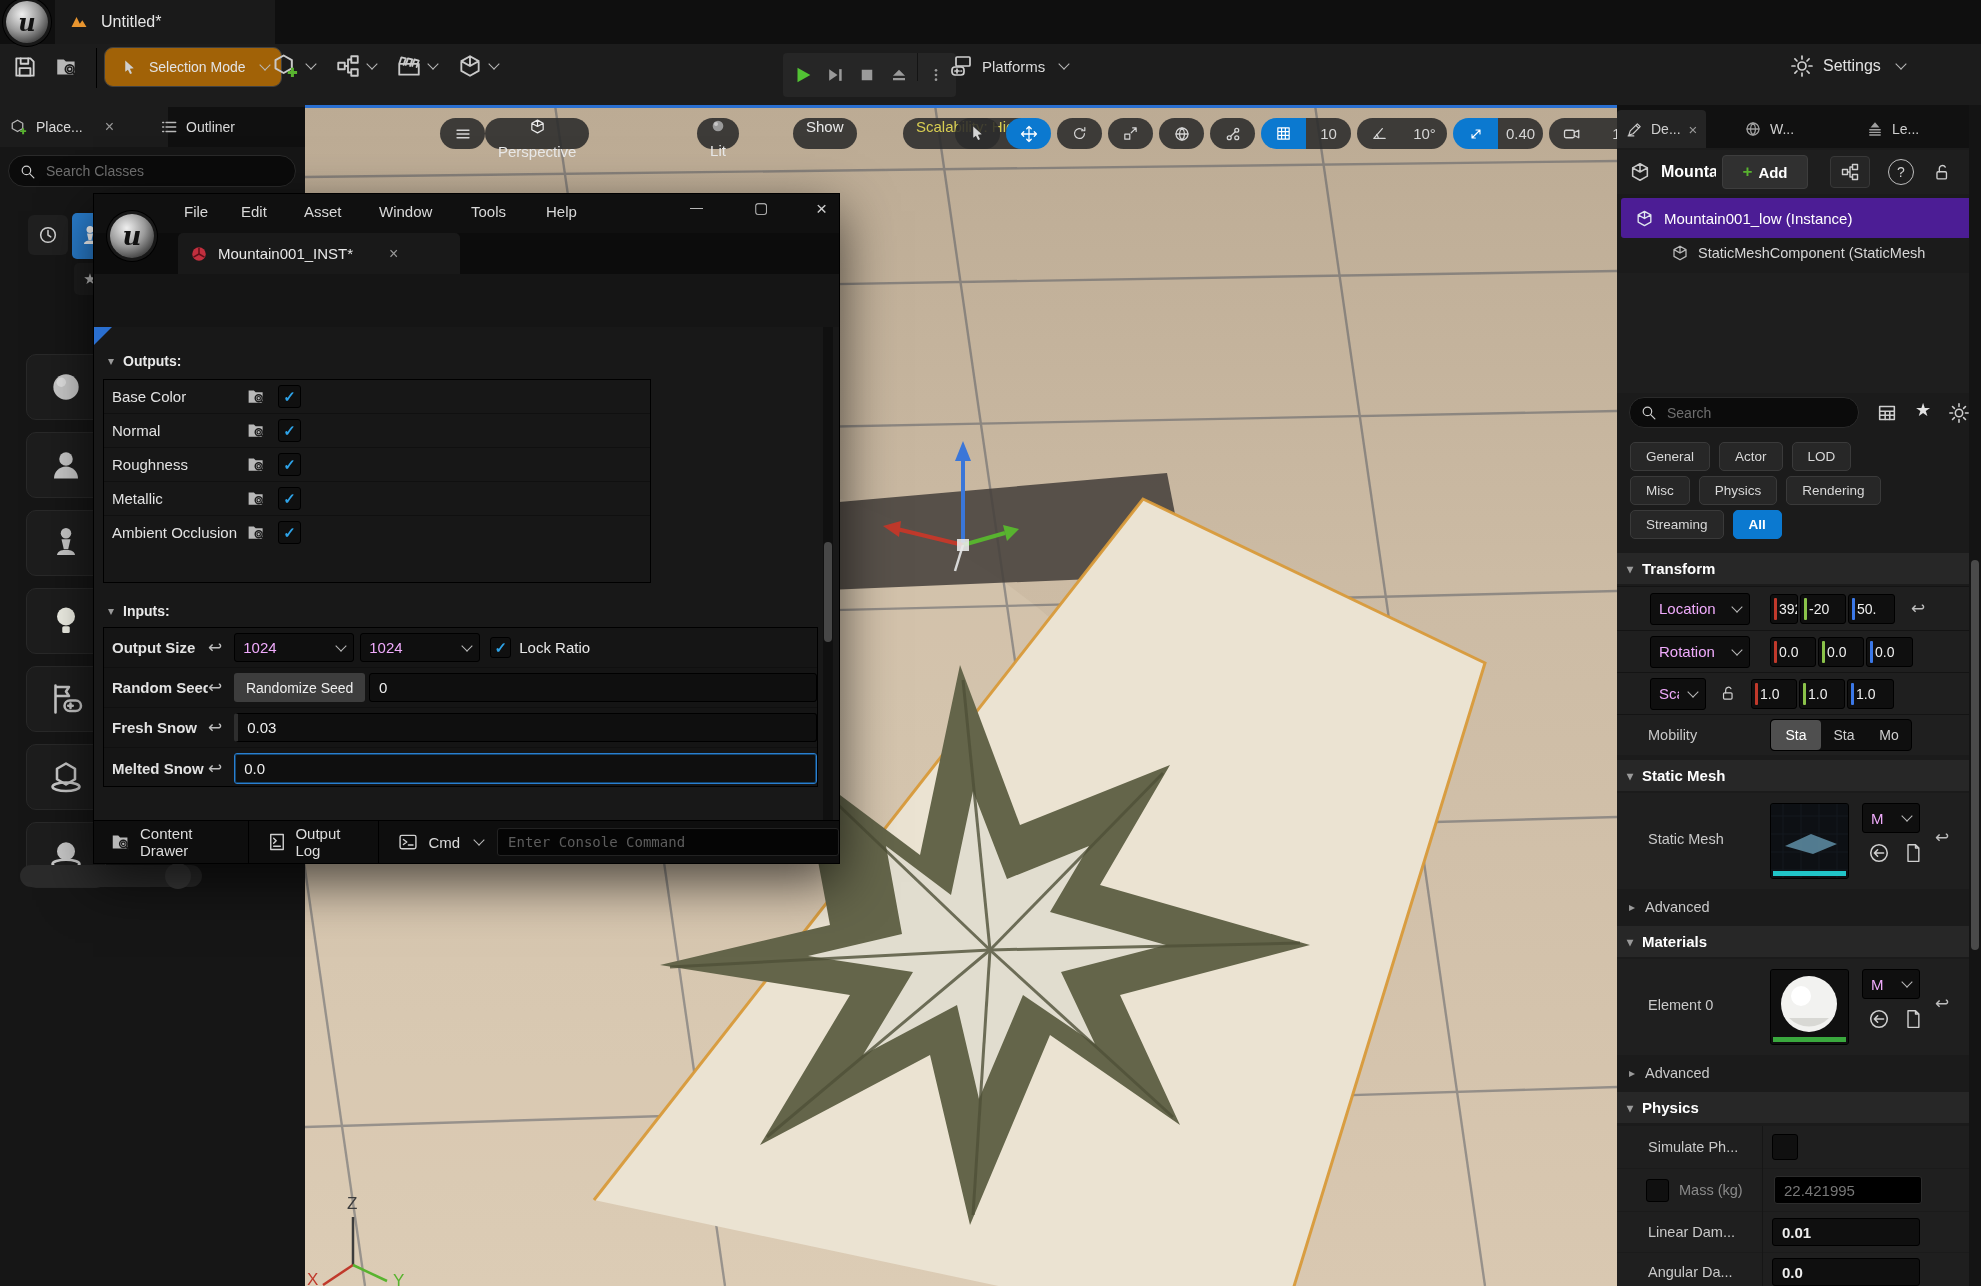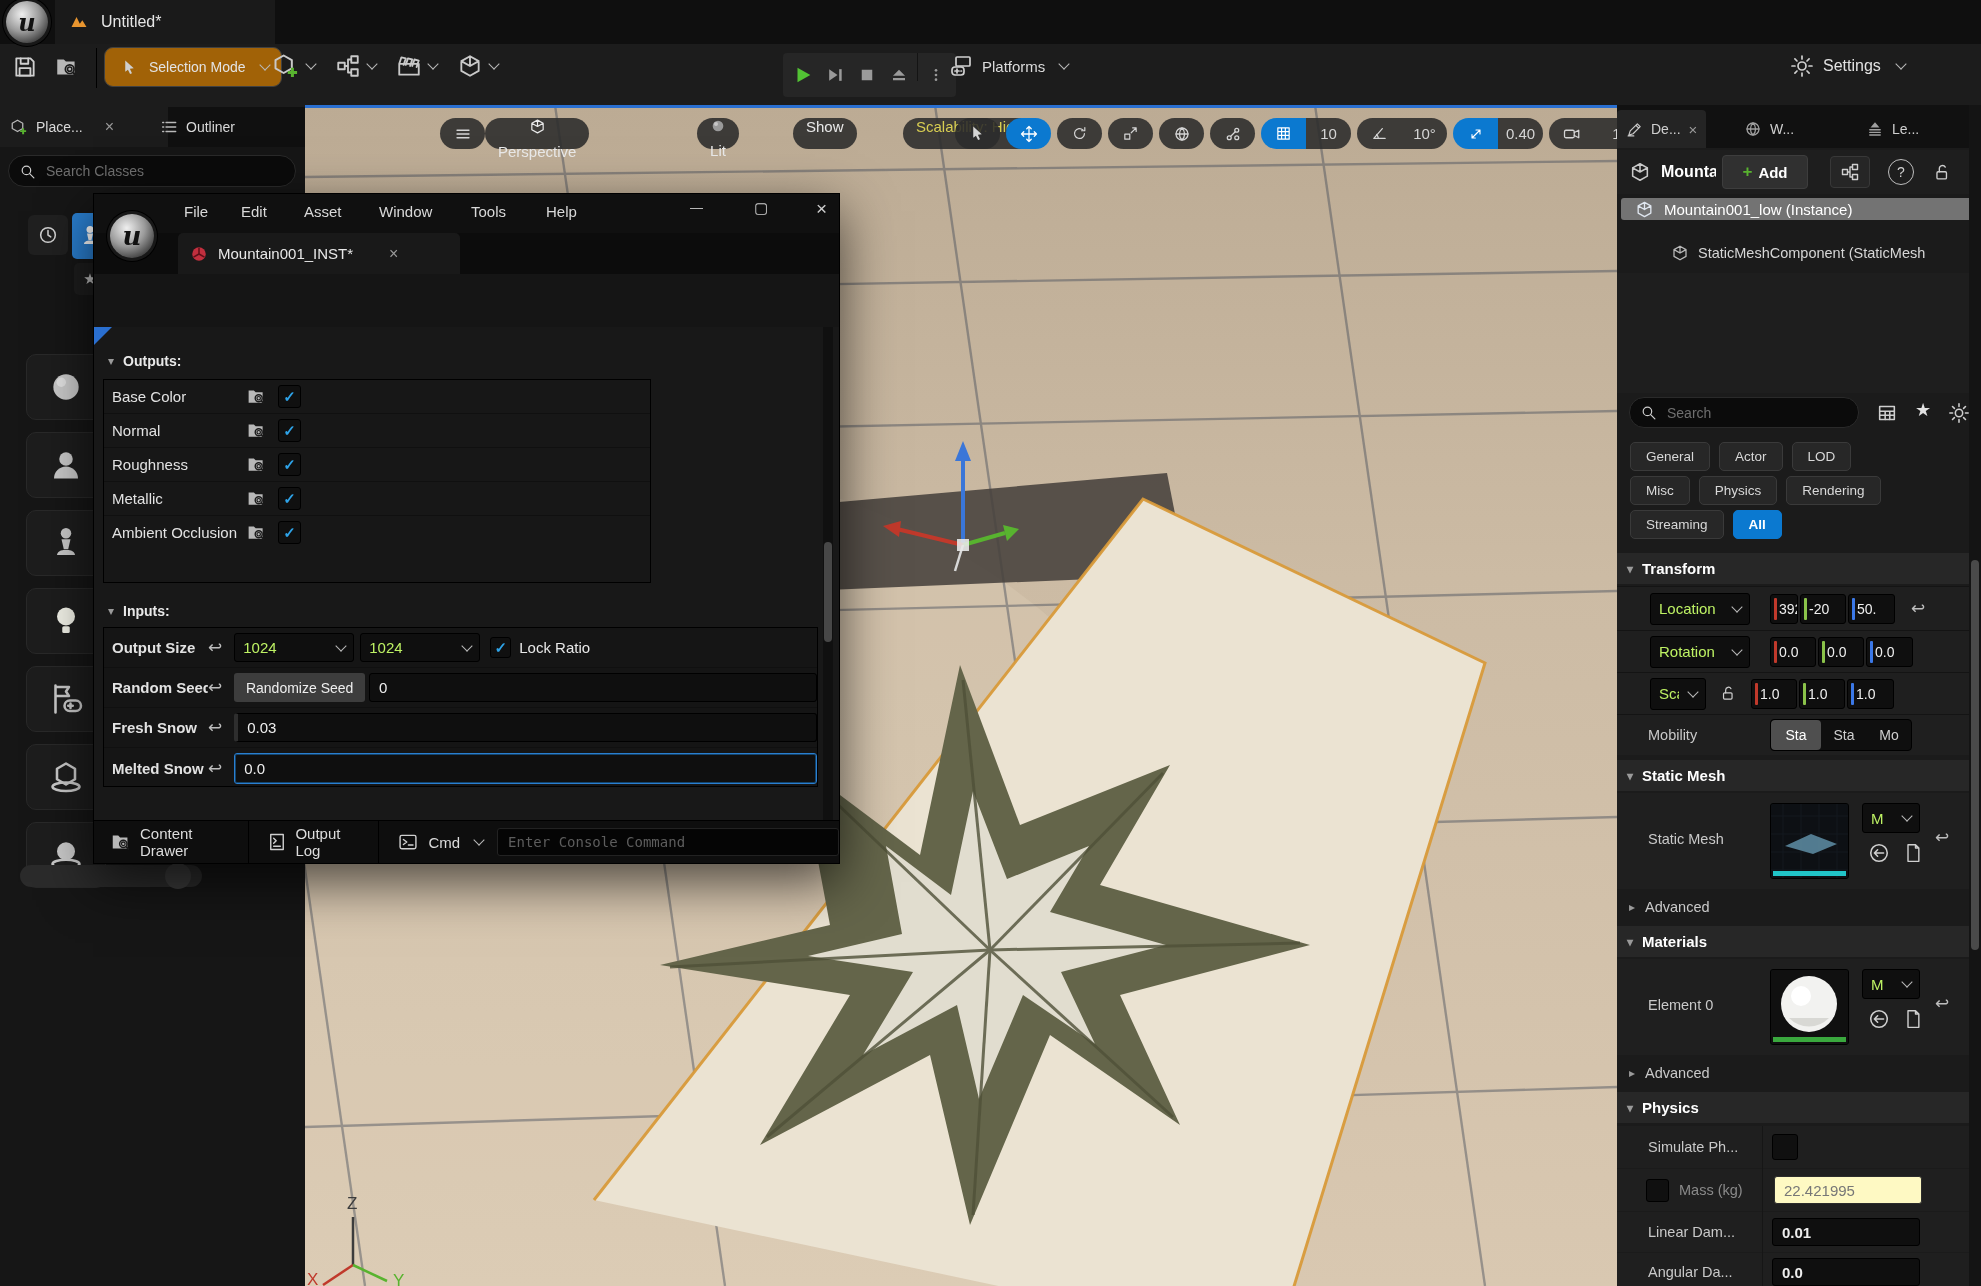--- a/index.html
+++ b/index.html
@@ -36,21 +36,21 @@
   
   .win{left:93px;top:193px;width:745px;height:669px;background:#151515;border:1px solid #000;box-shadow:0 18px 50px rgba(0,0,0,.65);}
   .menu-item{color:#d9d9d9;font-size:15px;}
   .wtab{position:absolute;left:84px;top:39px;width:282px;height:41px;background:#191919;border-radius:5px 5px 0 0;display:flex;align-items:center;gap:10px;padding:0 12px;box-sizing:border-box;}
   .wbtntxt{color:#dcdcdc;font-size:15px;}
   .obox{position:absolute;border:1px solid #000;background:#171717;}
   .orow{display:flex;align-items:center;height:33px;border-bottom:1px solid #101010;}
   .olab{width:128px;overflow:hidden;white-space:nowrap;color:#e2e2e2;padding-left:8px;flex:0 0 auto;}
   .chk{width:21px;height:21px;background:#101010;border:1px solid #000;border-radius:3px;display:flex;align-items:center;justify-content:center;color:#2ea3e8;font-weight:bold;font-size:15px;flex:0 0 auto;}
   .rst{color:#bdbdbd;font-size:17px;flex:0 0 auto;}
-  .combo{background:#0f0f0f;border:1px solid #000;border-radius:3px;display:flex;align-items:center;justify-content:space-between;padding:0 8px;color:#bef264;box-sizing:border-box;}
+  .combo{background:#0f0f0f;border:1px solid #000;border-radius:3px;display:flex;align-items:center;justify-content:space-between;padding:0 8px;color:#f0abfc;box-sizing:border-box;}
   .nin{background:#0f0f0f;border:1px solid #000;border-radius:3px;color:#eee;font-size:15px;padding:0 9px;font-family:inherit;box-sizing:border-box;}
   input.nin:focus,.nin.focus{outline:none;border:1px solid #2a7fd0;box-shadow:0 0 0 1px #14456e inset;}
   .statusbar{position:absolute;left:0;bottom:0;width:100%;height:42px;background:#0e0e0e;border-top:1px solid #000;display:flex;align-items:center;}
   .sbitem{display:flex;align-items:center;gap:8px;color:#dcdcdc;font-size:15px;}
   .console{background:#050505;border:1px solid #222;border-radius:3px;color:#6a6a6a;font-family:"DejaVu Sans Mono",monospace;font-size:14px;padding:0 10px;height:28px;box-sizing:border-box;}
   .console::placeholder{color:#5d5d5d;}
   
   .rdock{left:1617px;top:105px;width:364px;height:1181px;background:#1b1b1b;overflow:hidden;}
   .rtab{position:absolute;top:5px;height:38px;display:flex;align-items:center;gap:8px;padding:0 9px;font-size:14px;color:#cfcfcf;}
   .chip{background:#272727;border:1px solid #3a3a3a;border-radius:5px;height:27px;padding:0 15px;display:flex;align-items:center;font-size:13.5px;color:#d8d8d8;}
@@ -815,21 +815,21 @@
       <span class="minico" style="margin-left:18px;width:24px;height:24px;border:1.7px solid #bdbdbd;border-radius:50%;font-size:14px;color:#cfcfcf">
           <span>?</span>
         </span>
       <span class="minico" style="margin-left:16px">
           <svg class="sic" width="19" height="19">
             <use href="#i-lockopen"></use>
           </svg>
         </span>
     </div>
 
-    <div class="r row" style="left:4px;top:93px;width:356px;height:22px;background:#737373;border-radius:3px">
+    <div class="r row" style="left:4px;top:93px;width:356px;height:40px;background:#4c1d95;border-radius:3px">
       <svg class="sic" width="19" height="19" style="margin-left:14px;color:#dfe6ef">
           <use href="#i-cube"></use>
         </svg>
       <span style="margin-left:10px;color:#fff;font-size:15px;white-space:nowrap">Mountain001_low (Instance)</span>
     </div>
     <div class="r row" style="left:4px;top:132px;width:356px;height:32px">
       <svg class="sic" width="18" height="18" style="margin-left:50px;color:#b9b9b9">
           <use href="#i-cube"></use>
         </svg>
       <span style="margin-left:9px;color:#d6d6d6;font-size:14.5px;white-space:nowrap;overflow:hidden;width:240px">StaticMeshComponent (StaticMesh</span>
@@ -1021,21 +1021,21 @@
       <span class="tri">▾</span>
         <span>Physics</span>
     </div>
     <div class="r row" style="left:0;top:1021px;width:352px;height:42px;background:#1f1f1f">
       <span class="plab" style="margin-left:31px;width:112px">Simulate Ph...</span>
       <span class="chk" style="margin-left:12px;width:24px;height:24px"></span>
     </div>
     <div class="r row" style="left:0;top:1064px;width:352px;height:42px;background:#1f1f1f">
       <span class="chk" style="margin-left:29px;width:21px;height:21px"></span>
       <span class="plab" style="margin-left:10px;width:84px;color:#8a8a8a">Mass (kg)</span>
-      <input class="nin" style="margin-left: 11px; width: 148px; height: 28px; color: rgb(119, 119, 119); border-color: rgb(44, 44, 44); background: #fef9c3;" disabled="" value="22.421995">
+      <input class="nin" style="margin-left: 11px; width: 148px; height: 28px; color: rgb(119, 119, 119); border-color: rgb(44, 44, 44); background: #000000;" disabled="" value="22.421995">
     </div>
     <div class="r row" style="left:0;top:1107px;width:352px;height:40px;background:#1f1f1f">
       <span class="plab" style="margin-left:31px;width:112px">Linear Dam...</span>
       <input class="nin" style="margin-left: 12px; width: 148px; height: 28px; font-weight: bold;" value="0.01">
     </div>
     <div class="r row" style="left:0;top:1148px;width:352px;height:38px;background:#1f1f1f">
       <span class="plab" style="margin-left:31px;width:112px">Angular Da...</span>
       <input class="nin" style="margin-left: 12px; width: 148px; height: 28px; font-weight: bold;" value="0.0">
     </div>
 

